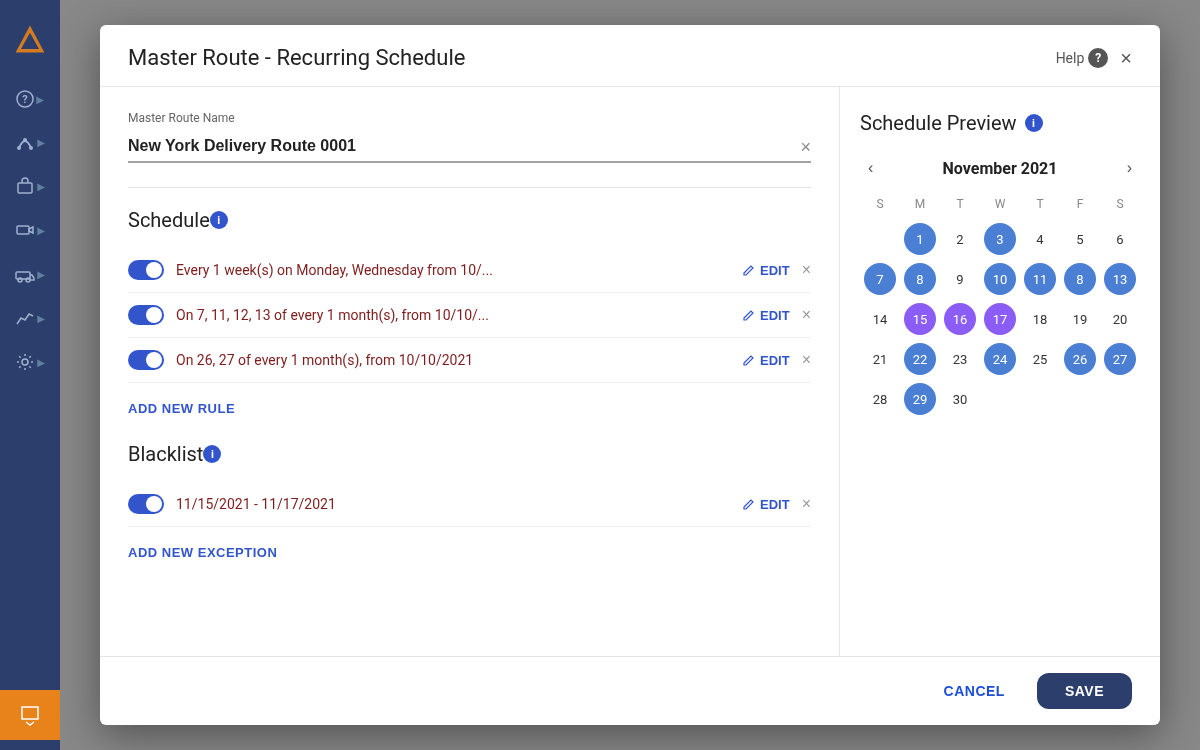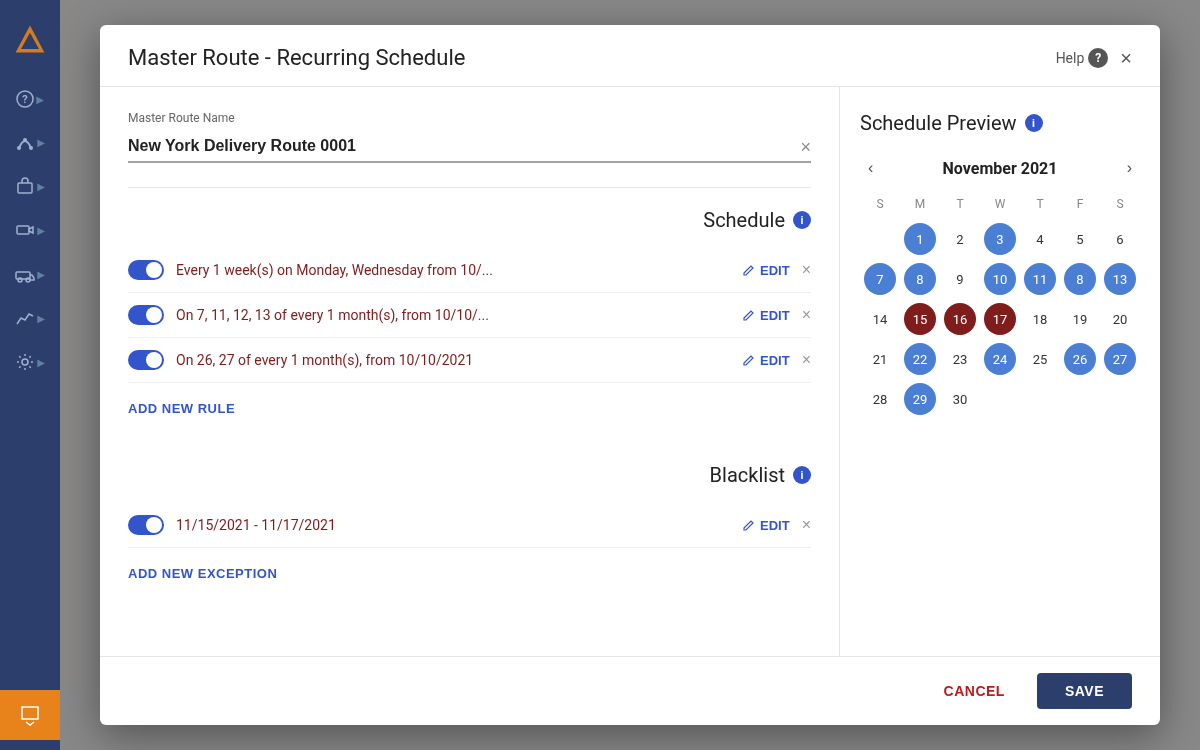--- a/index.html
+++ b/index.html
@@ -167,23 +167,21 @@
       color: #888;
       font-size: 18px;
       background: none;
       border: none;
     }
 
     
     .section-header {
       display: flex;
       align-items: center;
-      gap: 8px;
       margin-bottom: 16px;
-      justify-content: flex-end;
     }
     .section-title {
       font-size: 20px;
       font-weight: 400;
       color: #222;
     }
     .info-circle {
       width: 18px;
       height: 18px;
       border-radius: 50%;
@@ -257,21 +255,21 @@
       font-weight: 700;
       cursor: pointer;
       background: none;
       border: none;
       padding: 10px 0;
       text-transform: uppercase;
       letter-spacing: 0.5px;
     }
 
     .blacklist-section {
-      margin-top: 37px;
+      margin-top: 16px;
     }
 
     
     .right-panel {
       width: 320px;
       padding: 24px 20px;
       flex-shrink: 0;
     }
 
     .schedule-preview-header {
@@ -336,47 +334,47 @@
       justify-content: center;
       font-size: 13px;
       color: #333;
       cursor: default;
     }
     .cal-day.highlighted-blue {
       background: #4a7fd4;
       color: #fff;
     }
     .cal-day.highlighted-red {
-      background: #7f1d1d;
+      background: #8b5cf6;
       color: #fff;
     }
 
     
     .modal-footer {
       padding: 16px 28px;
       border-top: 1px solid #e5e5e5;
       display: flex;
       justify-content: flex-end;
       gap: 12px;
     }
     .cancel-btn {
       background: none;
       border: none;
-      color: #b91c1c;
+      color: #1d4ed8;
       font-size: 14px;
       font-weight: 600;
       cursor: pointer;
       padding: 10px 20px;
       letter-spacing: 0.5px;
     }
     .save-btn {
       background: #2c3e6b;
       color: #fff;
       border: none;
-      border-radius: 4px;
+      border-radius: 12px;
       padding: 10px 28px;
       font-size: 14px;
       font-weight: 600;
       cursor: pointer;
       letter-spacing: 0.5px;
       text-align: right;
     }
 
     
     .left-panel::-webkit-scrollbar { width: 4px; }

